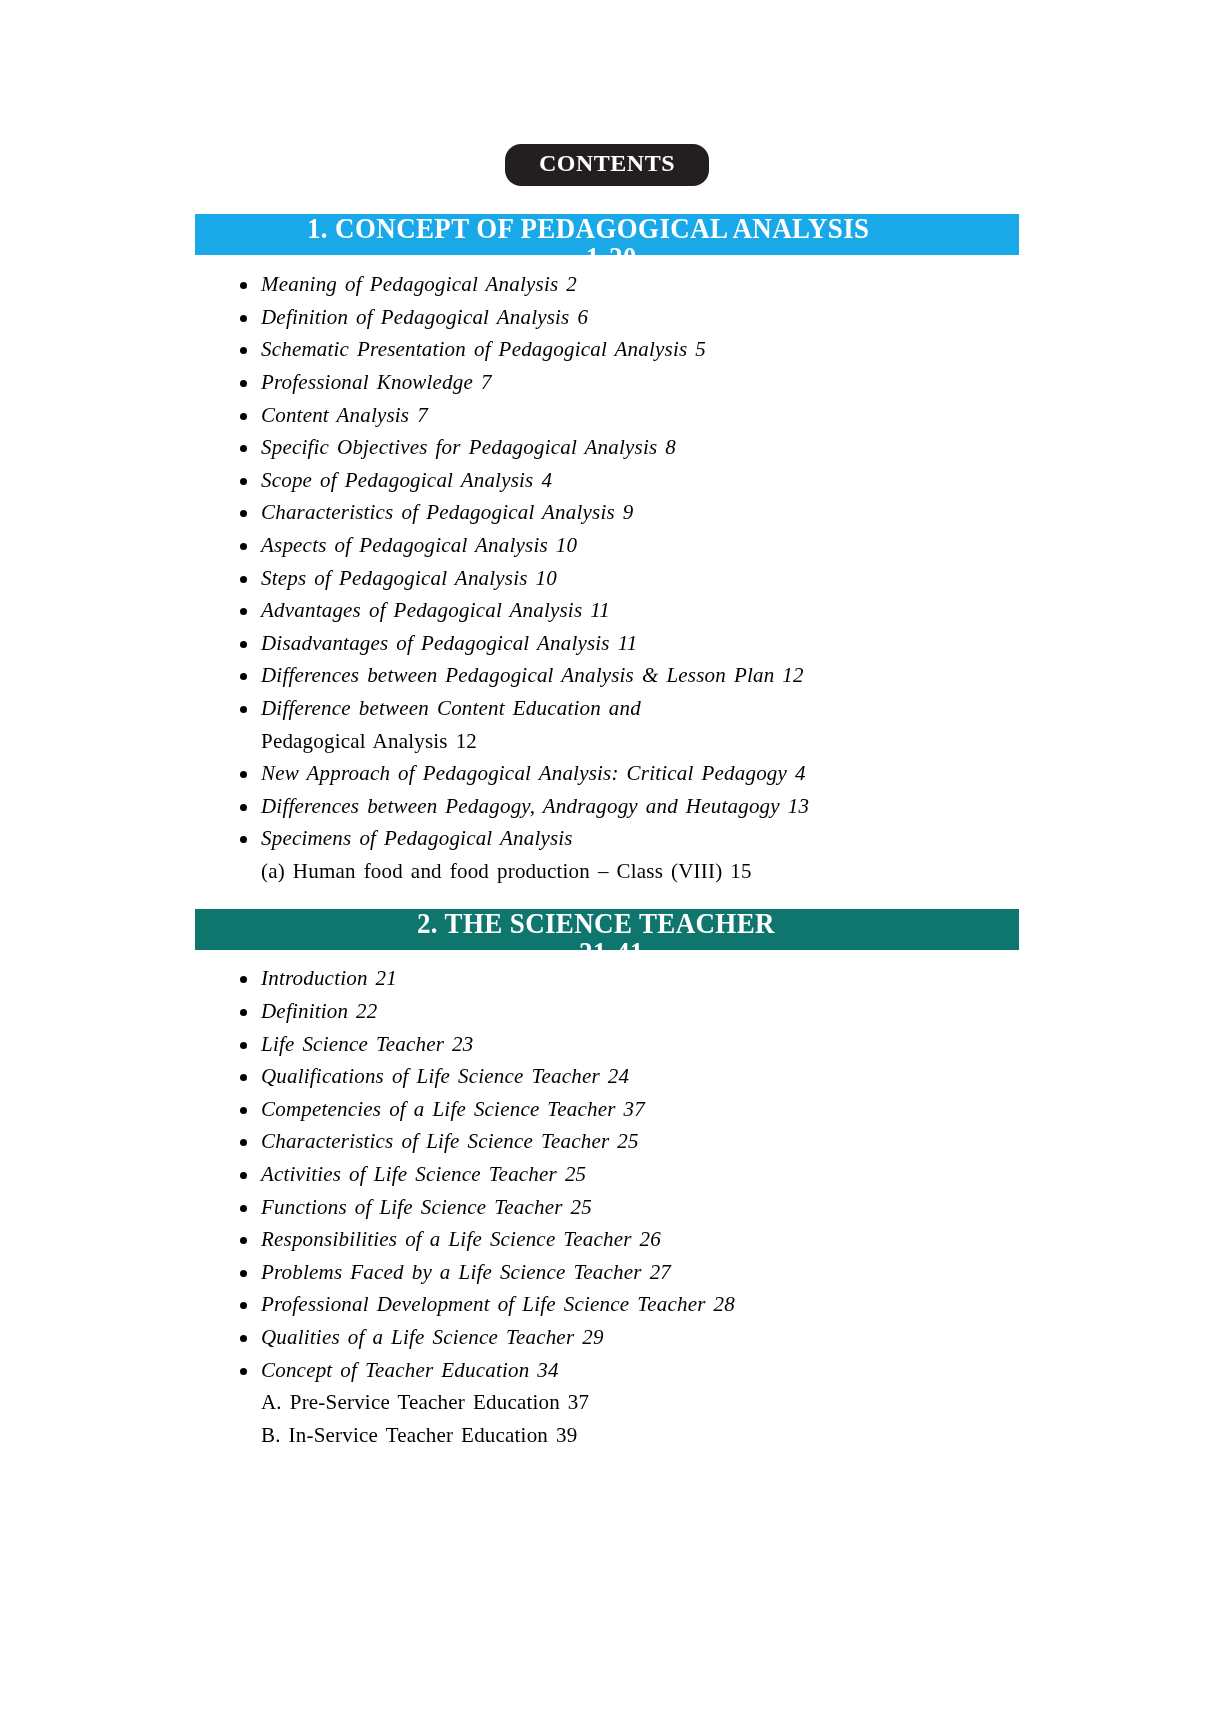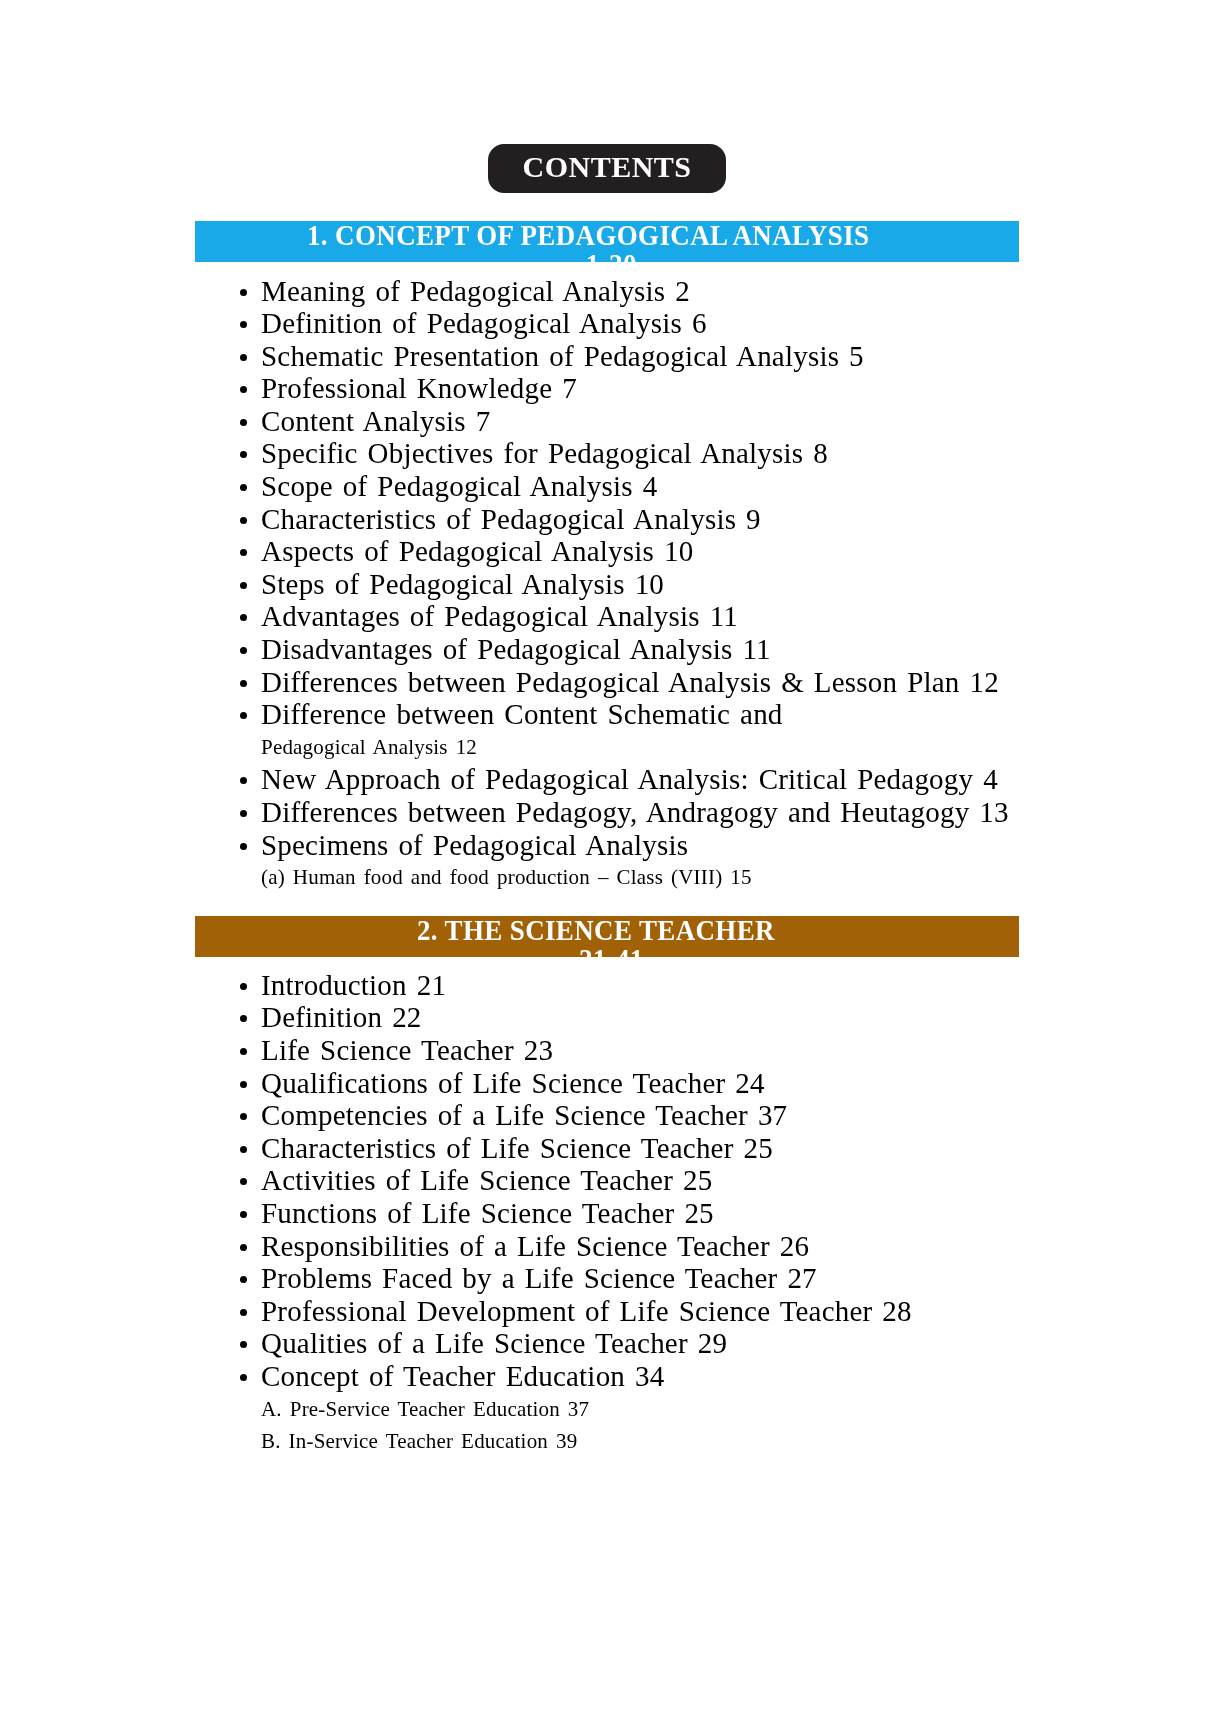--- a/index.html
+++ b/index.html
@@ -28,21 +28,21 @@
   .title-wrap {
     text-align: center;
     padding-top: 144px;
   }
   .contents-pill {
     display: inline-block;
     background: #231f20;
     color: #ffffff;
     border-radius: 16px;
     padding: 7px 34px 10px 34px;
-    font-size: 30px;
+    font-size: 24px;
     font-weight: 700;
     letter-spacing: 0.5px;
     line-height: 1.05;
     font-family: "Liberation Serif", "DejaVu Serif", serif;
   }
 
   
   .chapter-bar {
     background: #19a9e8;
     color: #ffffff;
@@ -82,24 +82,25 @@
     padding: 0;
     list-style: none;
     box-sizing: border-box;
   }
   .list1 { padding-top: 13px; }
   .list2 { padding-top: 12px; }
 
   .toc-item {
     position: relative;
     padding-left: 66px;
-    font-size: 29px;
+    font-size: 21px;
     line-height: 32.6px;
     margin: 0;
     white-space: nowrap;
+    font-style: italic;
   }
   .toc-item .bullet {
     position: absolute;
     left: 45px;
     top: 14px;
     width: 7px;
     height: 7px;
     background: #000000;
     border-radius: 50%;
   }
@@ -144,29 +145,29 @@
       <li class="toc-item"><span class="bullet"></span><span class="sp">Professional Knowledge 7</span></li>
       <li class="toc-item"><span class="bullet"></span><span class="sp">Content Analysis 7</span></li>
       <li class="toc-item"><span class="bullet"></span><span class="sp">Specific Objectives for Pedagogical Analysis 8</span></li>
       <li class="toc-item"><span class="bullet"></span><span class="sp">Scope of Pedagogical Analysis 4</span></li>
       <li class="toc-item"><span class="bullet"></span><span class="sp">Characteristics of Pedagogical Analysis 9</span></li>
       <li class="toc-item"><span class="bullet"></span><span class="sp">Aspects of Pedagogical Analysis 10</span></li>
       <li class="toc-item"><span class="bullet"></span><span class="sp">Steps of Pedagogical Analysis 10</span></li>
       <li class="toc-item"><span class="bullet"></span><span class="sp">Advantages of Pedagogical Analysis 11</span></li>
       <li class="toc-item"><span class="bullet"></span><span class="sp">Disadvantages of Pedagogical Analysis 11</span></li>
       <li class="toc-item"><span class="bullet"></span><span class="sp">Differences between Pedagogical Analysis &amp; Lesson Plan 12</span></li>
-      <li class="toc-item"><span class="bullet"></span><span class="sp">Difference between Content Schematic and</span></li>
+      <li class="toc-item"><span class="bullet"></span><span class="sp">Difference between Content Education and</span></li>
       <li class="toc-sub"><span class="sp">Pedagogical Analysis 12</span></li>
       <li class="toc-item"><span class="bullet"></span><span class="sp">New Approach of Pedagogical Analysis: Critical Pedagogy 4</span></li>
       <li class="toc-item"><span class="bullet"></span><span class="sp">Differences between Pedagogy, Andragogy and Heutagogy 13</span></li>
       <li class="toc-item"><span class="bullet"></span><span class="sp">Specimens of Pedagogical Analysis</span></li>
       <li class="toc-sub"><span class="sp">(a) Human  food  and  food  production  –  Class  (VIII)  15</span></li>
     </ul>
 
-  <div class="chapter-bar bar2-pos" style="background: #a16207;">
+  <div class="chapter-bar bar2-pos" style="background: #0f766e;">
     <span class="ch-title">2.  THE  SCIENCE  TEACHER</span>
     <span class="ch-pages">21-41</span>
   </div>
   <ul class="toc-list list2" id="list-2">
       <li class="toc-item"><span class="bullet"></span><span class="sp">Introduction  21</span></li>
       <li class="toc-item"><span class="bullet"></span><span class="sp">Definition  22</span></li>
       <li class="toc-item"><span class="bullet"></span><span class="sp">Life  Science  Teacher  23</span></li>
       <li class="toc-item"><span class="bullet"></span><span class="sp">Qualifications of Life  Science  Teacher  24</span></li>
       <li class="toc-item"><span class="bullet"></span><span class="sp">Competencies of a Life  Science  Teacher  37</span></li>
       <li class="toc-item"><span class="bullet"></span><span class="sp">Characteristics of Life  Science  Teacher  25</span></li>

